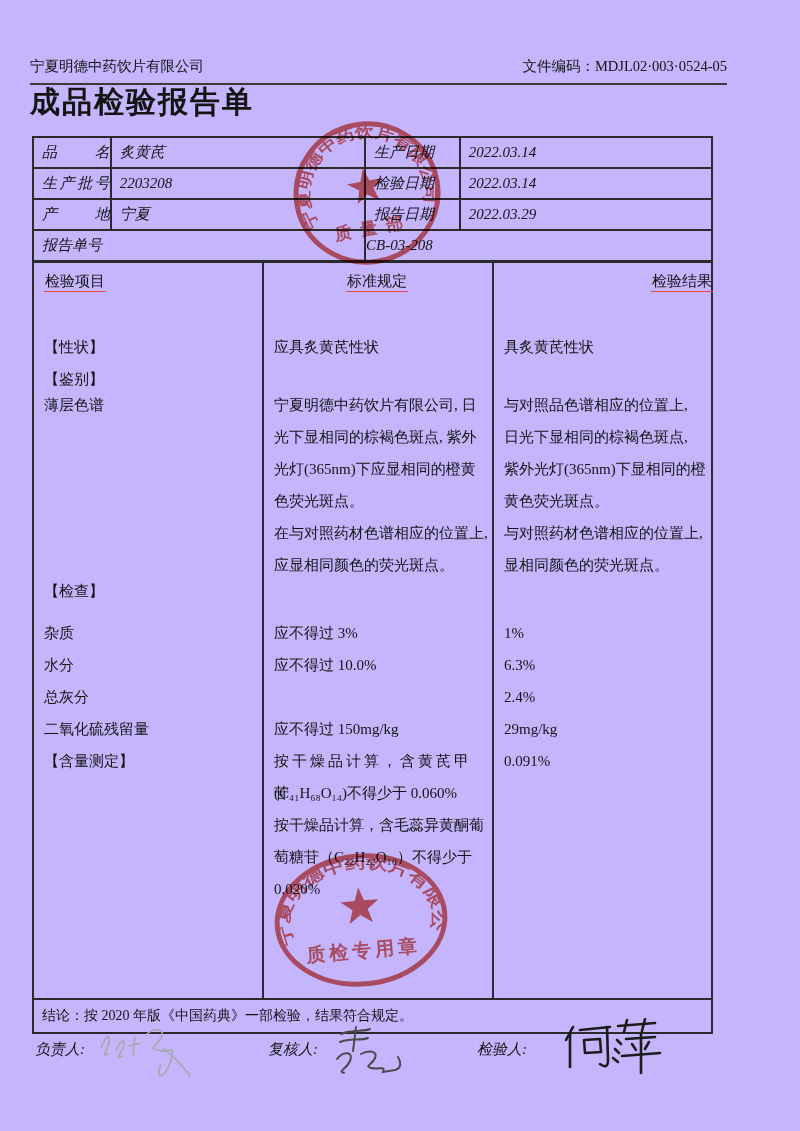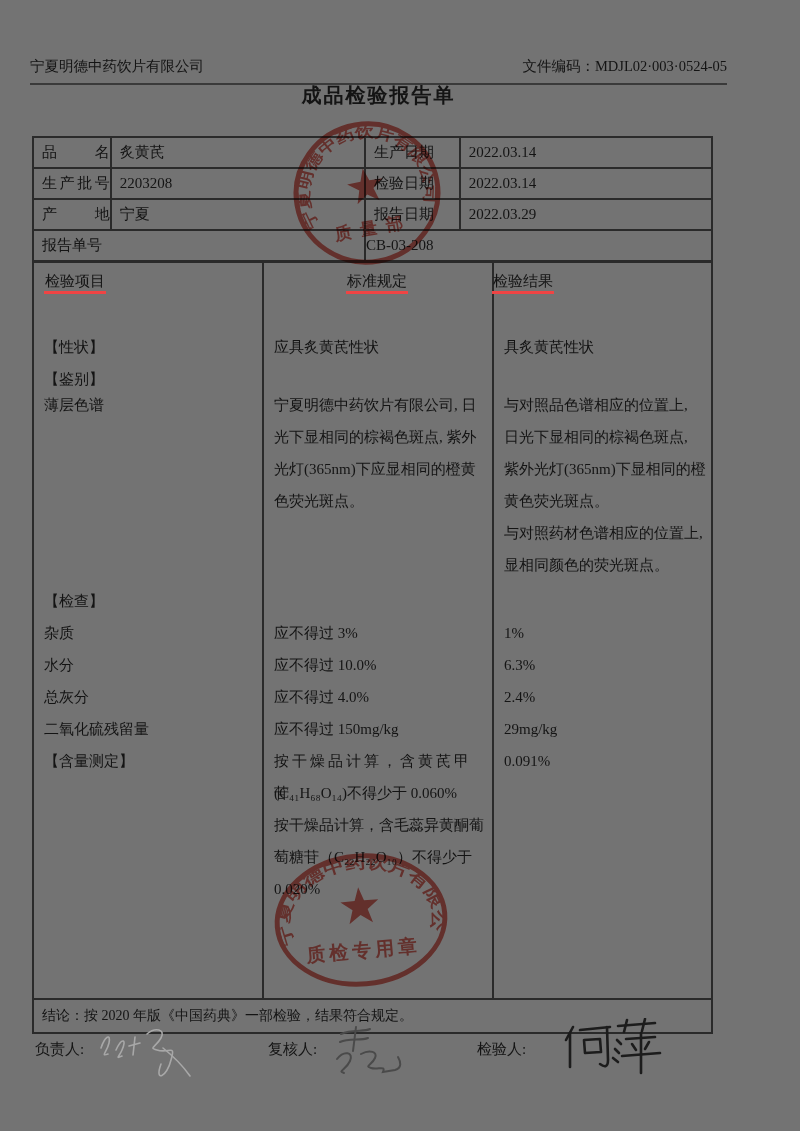--- a/index.html
+++ b/index.html
@@ -1,63 +1,63 @@
 <!DOCTYPE html>
 <html><head>
 <meta charset="utf-8">
 <style>
   * { box-sizing: border-box; }
   html,body { margin:0; padding:0; background:#ffffff; }
   .page {
-    position:relative; width:800px; height:1131px; background:#737373;
+    position:relative; width:800px; height:1131px; background:#c4b5fd;
     font-family:"Liberation Serif","DejaVu Serif",serif; color:#141414; overflow:hidden;
   }
   
   .tophdr {
     position:absolute; left:30px; top:57px; width:697px;
     display:flex; justify-content:space-between; align-items:flex-end;
     font-size:14.5px; border-bottom:2px solid #3a3a3a; padding-bottom:7px;
   }
   .title {
-    position:absolute; left:30px; top:82px; width:697px; text-align:center;
-    font-size:20px; font-weight:bold; letter-spacing:2px;
+    position:absolute; left:30px; top:82px; width:697px; 
+    font-size:30px; font-weight:bold; letter-spacing:2px;
   }
   
   table.info {
     position:absolute; left:32px; top:136px; width:681px;
-    border-collapse:collapse; font-size:15px;
+    border-collapse:collapse; font-size:15px;font-style:italic;
   }
   table.info td { border:2px solid #2a2a2a; height:31px; padding:0 0 0 8px; }
   td.jlabel { width:78px; text-align:justify; text-align-last:justify; padding:0 16px 0 8px; }
   td.val    { width:255px; }
   td.dlabel { width:95px; }
   td.dval   { width:253px; padding-left:12px; }
   
   .mt { position:absolute; left:32px; top:261px; width:681px; height:739px; border:2px solid #2a2a2a; }
   .vl { position:absolute; top:0; bottom:0; width:2px; background:#2a2a2a; }
   .vl1 { left:228px; } .vl2 { left:458px; }
   .blk { position:absolute; font-size:15px; line-height:32px; color:#141414; }
   .c1 { left:10px;  width:210px; }
   .c2 { left:240px; width:214px; }
   .c3 { left:470px; width:202px; }
   .hdr1 { left:10px; top:2px; }
   .hdr2 { left:228px; width:230px; top:2px; text-align:center; }
-  .hdr3 { left:458px; width:221px; top:2px; text-align:left; }
-  .u { border-bottom:3px solid #ef4444; padding:0 1px 2px; }
+  .hdr3 { left:458px; width:221px; top:2px; text-align:right; }
+  .u { border-bottom:1px solid #ef4444; padding:0 1px 2px; }
   .ls { letter-spacing:3px; }
-  .y68{top:68px}.y100{top:100px}.y126{top:126px}.y254{top:254px}.y322{top:322px}
+  .y68{top:68px}.y100{top:100px}.y126{top:126px}.y254{top:254px}.y322{top:312px}
   .y354{top:354px}.y386{top:386px}.y418{top:418px}.y450{top:450px}.y482{top:482px}
   .y514{top:514px}.y546{top:546px}.y560{top:560px}
   
   .concl {
     position:absolute; left:32px; top:998px; width:681px; height:36px;
     border:2px solid #2a2a2a; font-size:14px; line-height:31px; padding-left:8px;
   }
   .sigrow { position:absolute; left:0; top:1040px; width:800px; font-size:15px; }
-  .siglabel { position:absolute; white-space:nowrap; }
+  .siglabel { position:absolute; white-space:nowrap;font-style:italic; }
   .sl1{left:35px} .sl2{left:268px} .sl3{left:477px}
   .sigsvg { position:absolute; }
   
   .stamp { position:absolute; mix-blend-mode:multiply; opacity:0.88; }
   .stamp1 { left:287px; top:117px; transform:rotate(-10deg); }
   .stamp2 { left:266px; top:845px; transform:rotate(-5deg); }
 </style>
 </head>
 <body>
 
@@ -107,34 +107,34 @@
 
     <div class="blk c1 y68">【性状】</div>
     <div class="blk c2 y68">应具炙黄芪性状</div>
     <div class="blk c3 y68">具炙黄芪性状</div>
 
     <div class="blk c1 y100">【鉴别】</div>
 
     <div class="blk c1 y126">薄层色谱</div>
     <div class="blk c2 y126">宁夏明德中药饮片有限公司, 日光下显相同的棕褐色斑点, 紫外光灯(365nm)下应显相同的橙黄色荧光斑点。</div>
     <div class="blk c3 y126">与对照品色谱相应的位置上, 日光下显相同的棕褐色斑点, 紫外光灯(365nm)下显相同的橙黄色荧光斑点。</div>
+    <div class="blk c2 y254">在与对照药材色谱相应的位置上, 应显相同颜色的荧光斑点。</div>
     <div class="blk c3 y254">与对照药材色谱相应的位置上, 显相同颜色的荧光斑点。</div>
 
     <div class="blk c1 y322">【检查】</div>
 
     <div class="blk c1 y354">杂质</div>
     <div class="blk c2 y354">应不得过 3%</div>
     <div class="blk c3 y354">1%</div>
 
     <div class="blk c1 y386">水分</div>
     <div class="blk c2 y386">应不得过 10.0%</div>
     <div class="blk c3 y386">6.3%</div>
 
     <div class="blk c1 y418">总灰分</div>
-    <div class="blk c2 y418">应不得过 4.0%</div>
     <div class="blk c3 y418">2.4%</div>
 
     <div class="blk c1 y450">二氧化硫残留量</div>
     <div class="blk c2 y450">应不得过 150mg/kg</div>
     <div class="blk c3 y450">29mg/kg</div>
 
     <div class="blk c1 y482">【含量测定】</div>
     <div class="blk c2 y482 ls">按干燥品计算，含黄芪甲苷</div>
     <div class="blk c2 y514">(C₄₁H₆₈O₁₄)不得少于 0.060%</div>
     <div class="blk c3 y482">0.091%</div>

